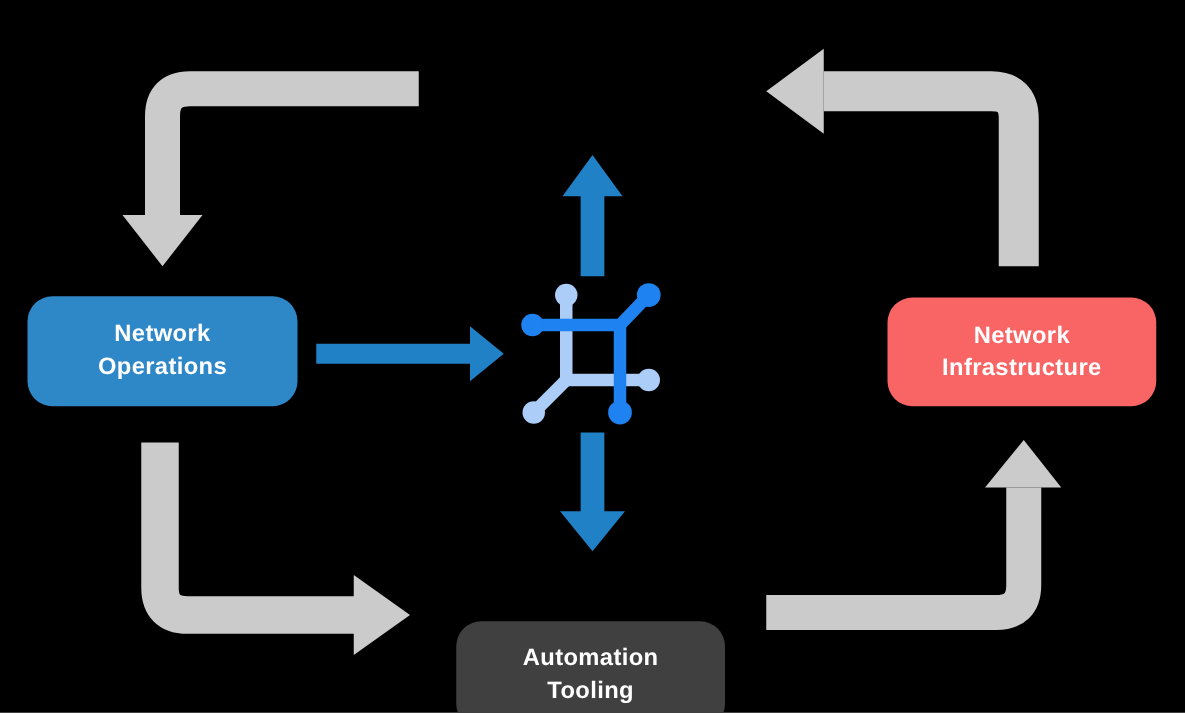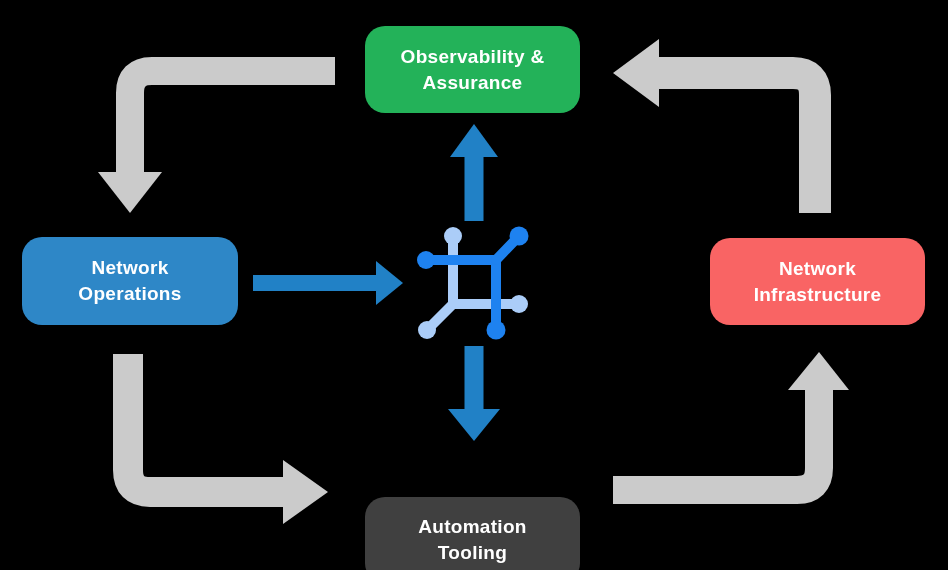--- a/index.html
+++ b/index.html
@@ -105,24 +105,20 @@
         <path class="icon-line" d="M 496 260 L 519 236"></path>
       </g>
       <g fill="#1e82f0">
         <circle cx="426" cy="260" r="9"></circle>
         <circle cx="519" cy="236" r="9.5"></circle>
         <circle cx="496" cy="330" r="9.5"></circle>
       </g>
     </g>
   </svg>
 
-  <div class="node n-obs" style="background-color: rgb(35, 178, 89);">
-    <span>Observability &amp;
-Assurance</span>
-  </div>
 
   <div class="node n-ops" style="background-color: rgb(46, 135, 199);">
     <span>Network
 Operations</span>
   </div>
 
   <div class="node n-infra" style="background-color: rgb(249, 100, 100);">
     <span>Network
 Infrastructure</span>
   </div>

